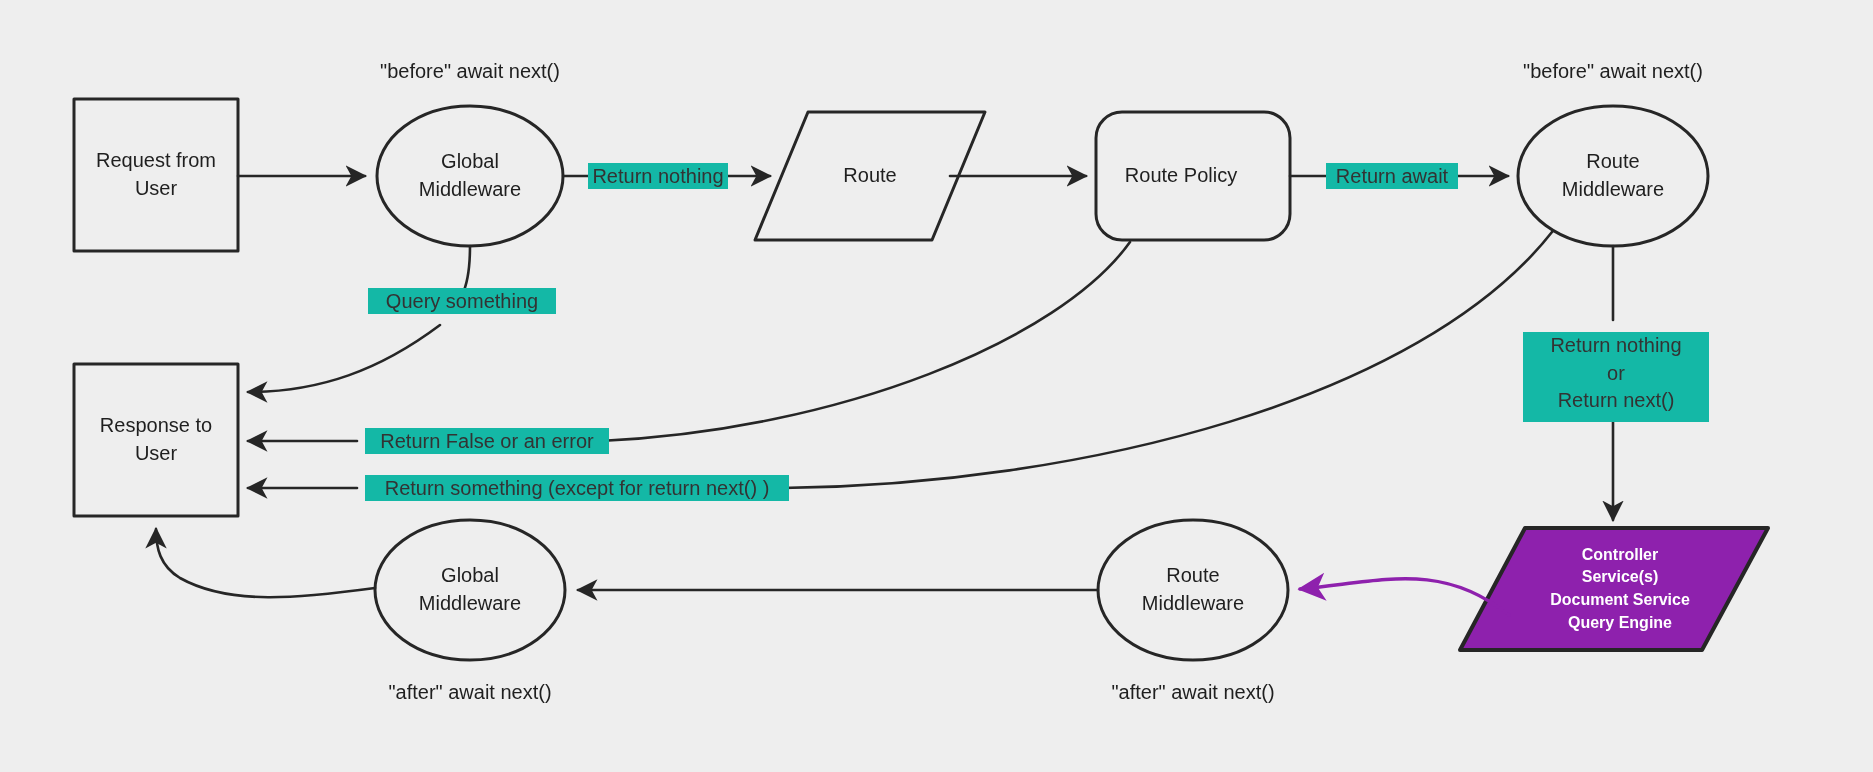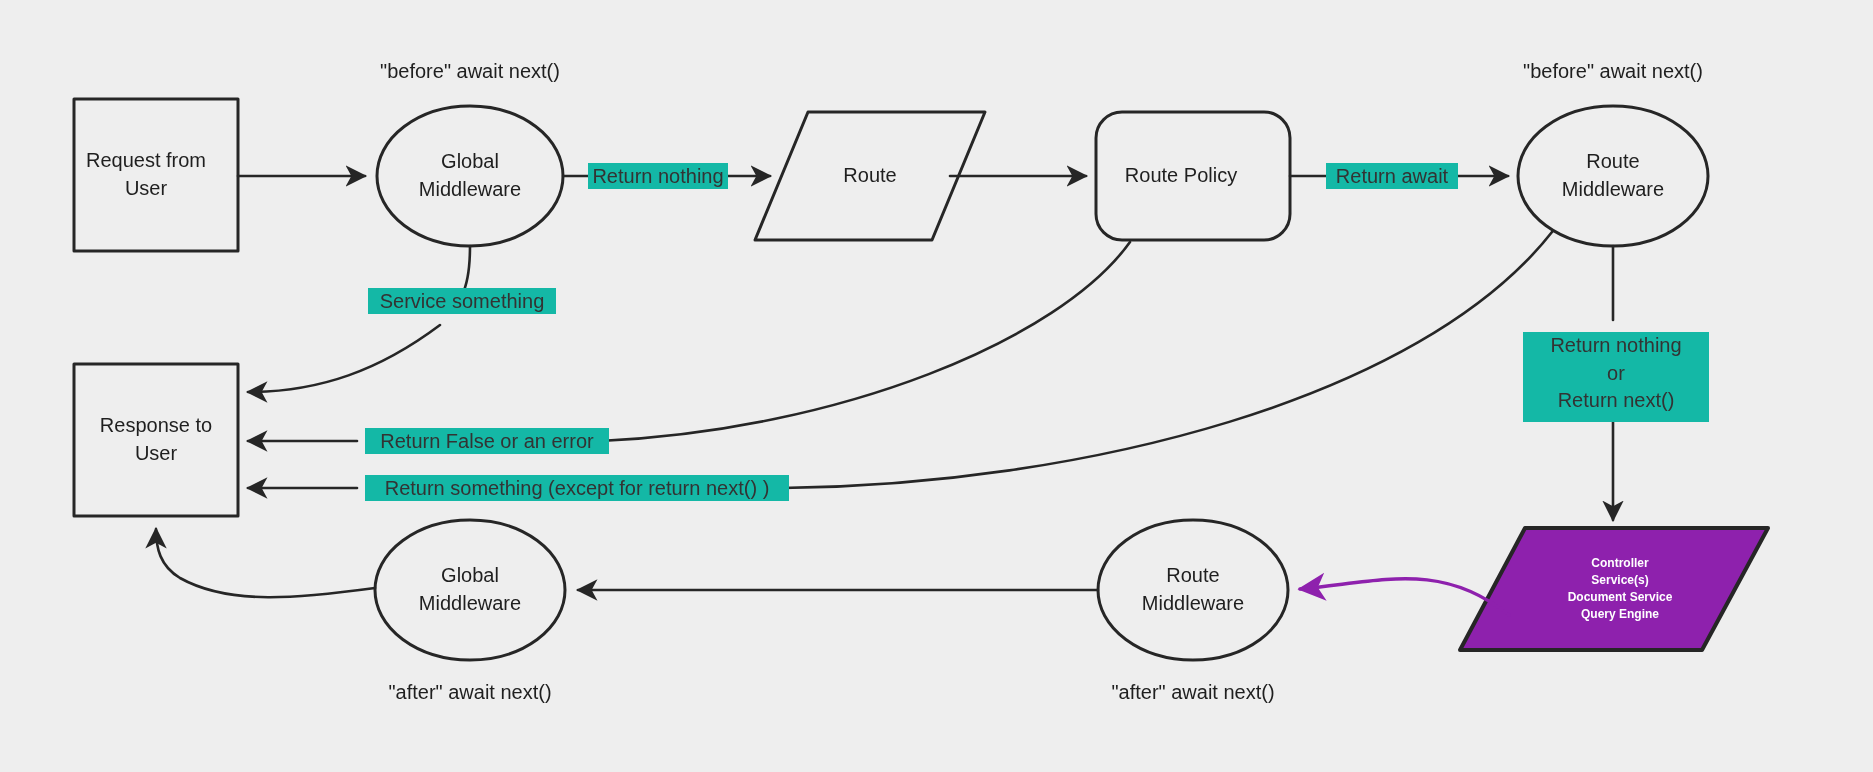--- a/index.html
+++ b/index.html
@@ -29,21 +29,21 @@
     line-height: 1.38;
     white-space: pre-line;
     pointer-events: none;
     display: flex;
     align-items: center;
     justify-content: center;
   }
   .shape-label.purple-label {
     color: #ffffff;
     font-weight: bold;
-    font-size: 12px;
+    font-size: 16px;
     line-height: 1.42;
   }
   .edge-label {
     position: absolute;
     text-align: center;
     color: #333333;
     font-size: 20px;
     line-height: 1.38;
     white-space: pre-line;
     pointer-events: none;
@@ -123,21 +123,21 @@
 
       <path stroke="#8e21ad" stroke-width="3.4" d="M1509,615 C1440,560 1380,582 1300,589" marker-end="url(#arrow-purple)"></path>
 
       <path d="M1098,590 L578,590" marker-end="url(#arrow)"></path>
 
       <path d="M375,588 C300,598 230,606 180,578 C160,566 156,548 156,529" marker-end="url(#arrow)"></path>
 
     </g>
   </svg>
 
-  <div class="shape-label" style="left:64px; top:99px; width:164px; height:152px;">Request from
+  <div class="shape-label" style="left:74px; top:99px; width:164px; height:152px;">Request from
 User</div>
 
   <div class="shape-label" style="left:377px; top:106px; width:186px; height:140px;">Global
 Middleware</div>
 
   <div class="shape-label" style="left:778px; top:112px; width:184px; height:128px;">Route</div>
 
   <div class="shape-label" style="left:1096px; top:112px; width:170px; height:128px;">Route Policy</div>
 
   <div class="shape-label" style="left:1518px; top:106px; width:190px; height:140px;">Route
@@ -154,21 +154,21 @@
 
   <div class="shape-label purple-label" style="left:1525px; top:528px; width:190px; height:122px;">Controller
 Service(s)
 Document Service
 Query Engine</div>
 
   <div class="edge-label" style="left:588px; top:163px; width:134px; height:26px;">Return nothing</div>
 
   <div class="edge-label" style="left:1326px; top:163px; width:126px; height:26px;">Return await</div>
 
-  <div class="edge-label" style="left:368px; top:288px; width:182px; height:26px;">Service something</div>
+  <div class="edge-label" style="left:368px; top:288px; width:182px; height:26px;">Query something</div>
 
   <div class="edge-label" style="left:365px; top:475px; width:418px; height:26px;">Return something (except for return next() )</div>
 
   <div class="edge-label" style="left:365px; top:428px; width:238px; height:26px;">Return False or an error</div>
 
   <div class="edge-label" style="left:1523px; top:332px; width:180px; height:90px;">Return nothing
 or
 Return next()</div>
 
   <div class="anno-label" style="left:330px; top:58px; width:280px; height:26px;">"before" await next()</div>

